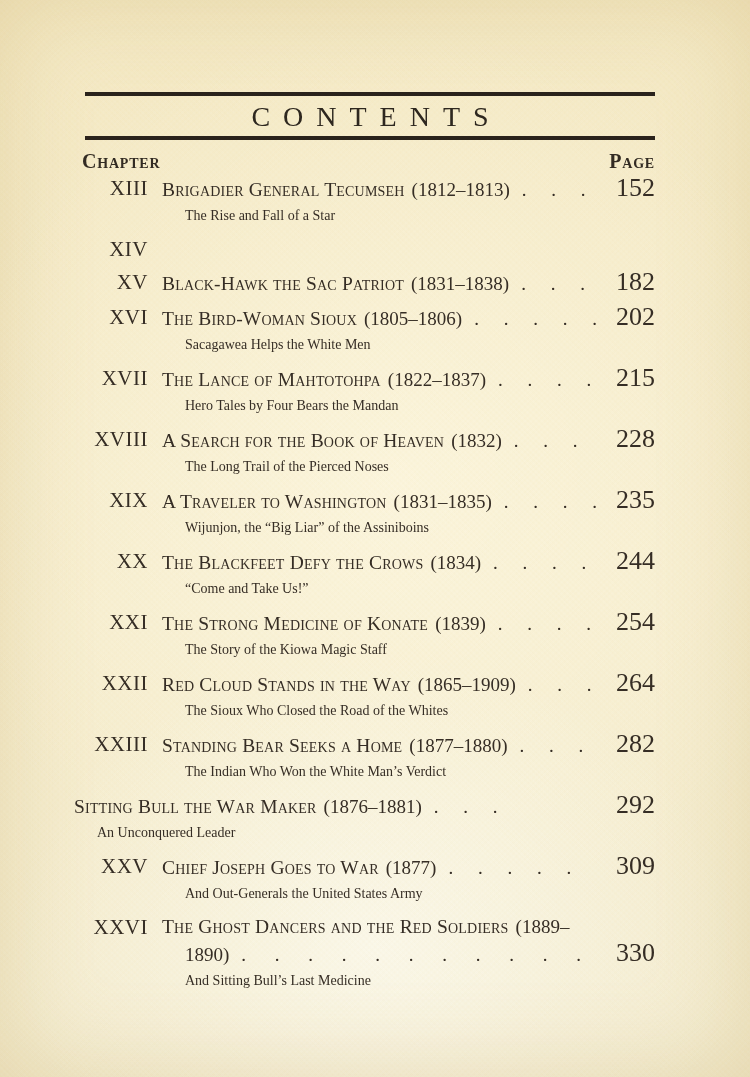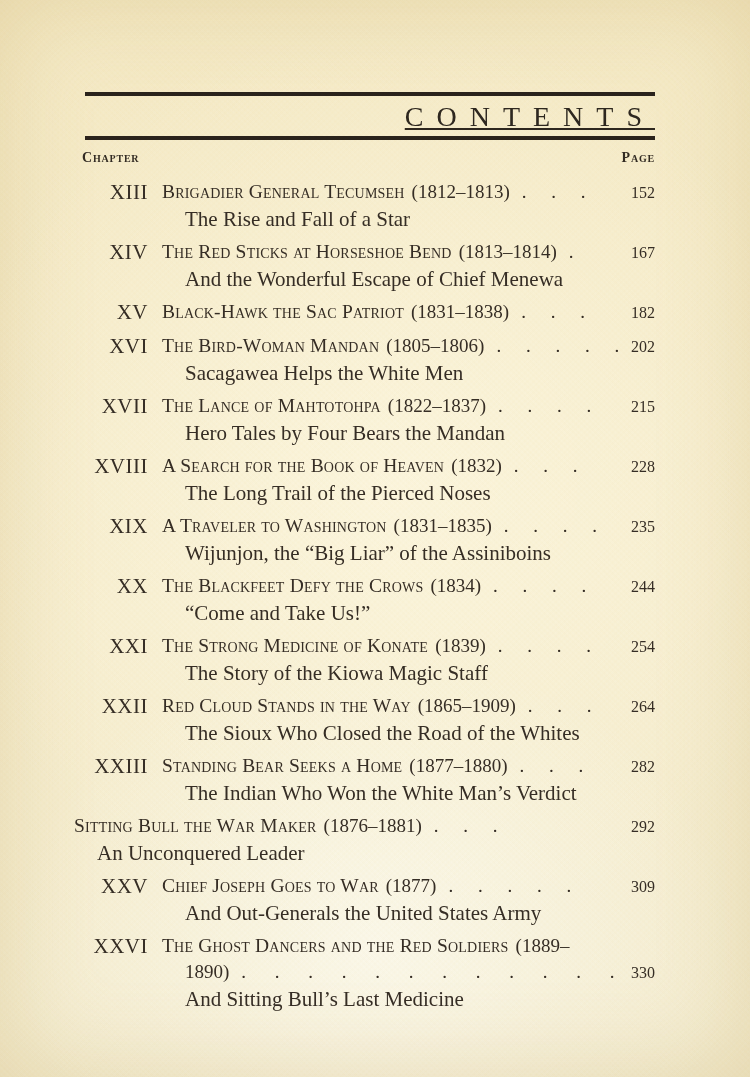--- a/index.html
+++ b/index.html
@@ -29,38 +29,37 @@
   .texture {
     position: absolute; inset: 0; pointer-events: none; opacity: .5;
     background:
       repeating-linear-gradient(45deg, rgba(220,195,130,0.05) 0 2px, rgba(255,255,255,0.04) 2px 4px),
       repeating-linear-gradient(-45deg, rgba(220,195,130,0.05) 0 2px, rgba(255,255,255,0.03) 2px 4px);
   }
   .rules-block { margin: 0 95px 0 85px; padding-top: 92px; }
   .rule-a { height: 3px; border-top: 2px solid var(--rule); border-bottom: 2px solid var(--rule); }
   .rule-b { height: 4px; border-top: 1px solid var(--rule); border-bottom: 3px solid var(--rule); }
   .book-title {
-    text-align: right;
+    text-align: center;
     font-size: 28px;
     letter-spacing: 13px;
     padding: 5px 0 3px 13px; 
     color: #262019;
-    text-decoration: underline;
   }
   .colheads {
     display: flex; justify-content: space-between; align-items: flex-start;
     margin: 10px 95px 0 60px;
     padding-left: 22px;
     font-weight: bold;
     font-variant: small-caps;
-    font-size: 14px;
+    font-size: 20px;
     letter-spacing: 0.8px;
     color: #2b241d;
   }
-  .entries { margin: 13px 95px 0 60px; }
+  .entries { margin: 2px 95px 0 60px; }
   .entry { display: flex; margin-bottom: 7px; }
   .numeral {
     width: 88px; flex: 0 0 88px;
     text-align: right;
     font-size: 21px; line-height: 26px;
     letter-spacing: 0.5px;
   }
   .main { flex: 1 1 auto; margin-left: 14px; min-width: 0; }
   .line1, .line2 {
     display: flex; align-items: baseline;
@@ -71,24 +70,24 @@
   .ch-title { font-variant: small-caps; letter-spacing: 0.2px; }
   .dates { margin-left: 7px; font-size: 19px; }
   .leader {
     margin-left: 12px;
     word-spacing: 20px;
     font-size: 19px;
     overflow: hidden;
   }
   .line2 .leader { word-spacing: 24px; }
   .spacer { flex: 1 1 0; min-width: 0; }
-  .pagenum { margin-left: 8px; font-size: 16px; }
+  .pagenum { margin-left: 8px; font-size: 26px; }
   .subtitle {
     margin-left: 23px;
-    font-size: 21px; line-height: 26px;
+    font-size: 14px; line-height: 26px;
   }
 </style>
 </head>
 <body>
 
 <div class="page">
   <div class="texture"></div>
 
   <div class="rules-block">
     <div class="rule-a"></div>
@@ -112,52 +111,41 @@
         <span class="spacer"></span>
         <span class="pagenum">152</span>
       </div>
 
       <div class="subtitle">The Rise and Fall of a Star</div>
     </div>
   </div>
 
   <div class="entry">
     <div class="numeral">XIV</div>
-    <div class="main">
-      <div class="line1">
-        <span class="ch-title">The Red Sticks at Horseshoe Bend</span>
-        <span class="dates">(1813–1814)</span>
-        <span class="leader">.</span>
-        <span class="spacer"></span>
-        <span class="pagenum">167</span>
-      </div>
-
-      <div class="subtitle">And the Wonderful Escape of Chief Menewa</div>
-    </div>
   </div>
 
   <div class="entry">
     <div class="numeral">XV</div>
     <div class="main">
       <div class="line1">
         <span class="ch-title">Black-Hawk the Sac Patriot</span>
         <span class="dates">(1831–1838)</span>
         <span class="leader">. . .</span>
         <span class="spacer"></span>
         <span class="pagenum">182</span>
       </div>
 
     </div>
   </div>
 
   <div class="entry">
     <div class="numeral">XVI</div>
     <div class="main">
       <div class="line1">
-        <span class="ch-title">The Bird-Woman Mandan</span>
+        <span class="ch-title">The Bird-Woman Sioux</span>
         <span class="dates">(1805–1806)</span>
         <span class="leader">. . . . .</span>
         <span class="spacer"></span>
         <span class="pagenum">202</span>
       </div>
 
       <div class="subtitle">Sacagawea Helps the White Men</div>
     </div>
   </div>
 

